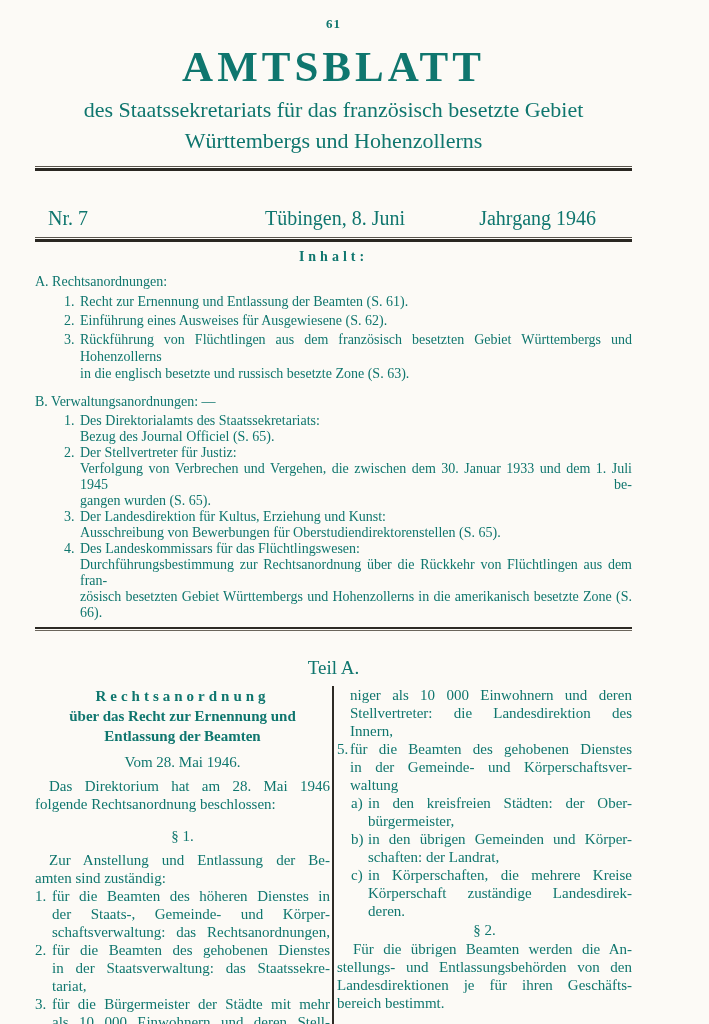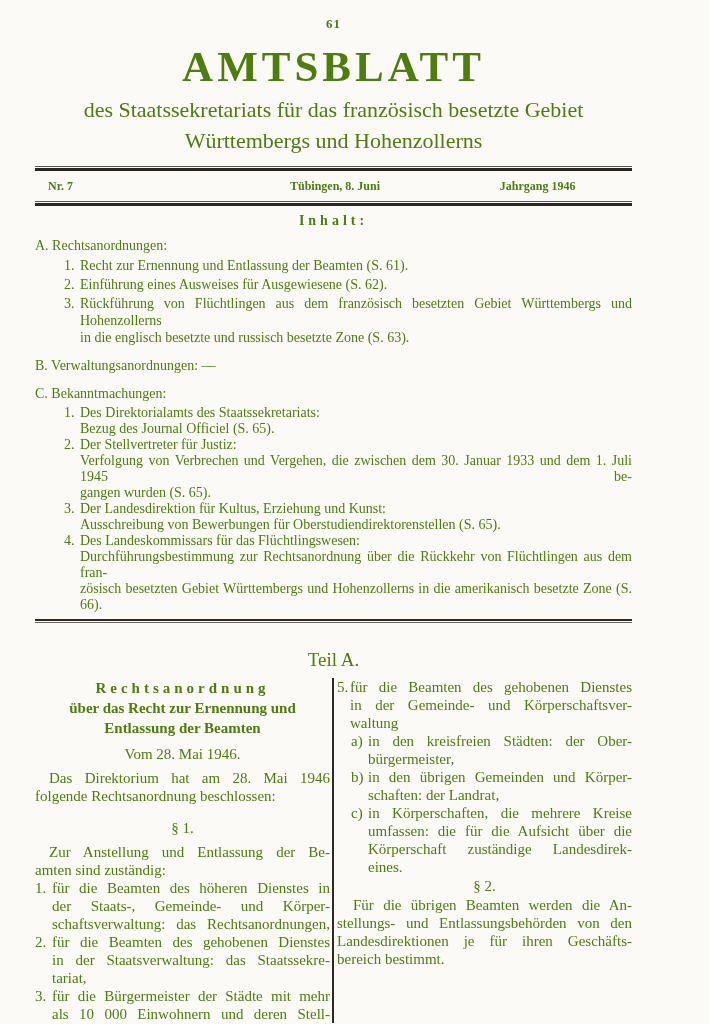--- a/index.html
+++ b/index.html
@@ -2,21 +2,21 @@
 <html><head>
 <meta charset="utf-8">
 <style>
   html,body{margin:0;padding:0;}
   body{background:#e8e6e2;}
   .page{
     position:relative;
     width:709px;height:1024px;
     margin:0 auto;
     background:#fcfaf6;
-    color:#4d7c0f;
+    color:#0f766e;
     font-family:"Liberation Serif","DejaVu Serif",serif;
     overflow:hidden;
     box-sizing:border-box;
   }
   .content{margin-left:35px;width:597px;}
 
   
   .pagenum{padding-top:16px;text-align:center;font-size:13px;font-weight:bold;letter-spacing:1px;}
   .gazette-title{
     margin-top:8px;text-align:center;
@@ -25,21 +25,21 @@
   }
   .gazette-subtitle{text-align:center;font-size:22px;line-height:31px;font-weight:normal;}
 
   
   .rule-heavy{height:5px;box-sizing:border-box;border-top:1px solid #5a554d;border-bottom:3px solid #2a2722;}
   .rule-1{margin-top:10px;}
   .rule-2{}
   .rule-double{height:4px;box-sizing:border-box;border-top:2px solid #2d2a25;border-bottom:1px solid #6b655c;margin-top:6px;}
 
   
-  .issue-bar{display:flex;align-items:baseline;padding:8px 10px 7px 13px;font-size:12px;font-weight:bold;}
+  .issue-bar{display:flex;align-items:baseline;padding:8px 10px 7px 13px;font-size:20px;font-weight:normal;margin-top:28px;}
   .issue-bar .left{flex:1;text-align:left;}
   .issue-bar .mid{flex:1.4;text-align:center;}
   .issue-bar .right{flex:1;text-align:center;}
 
   
   .toc{font-size:14px;line-height:16px;}
   .toc-heading{margin-top:7px;text-align:center;font-weight:bold;letter-spacing:4px;font-size:14px;}
   .toc-label{margin-top:8px;line-height:17px;}
   .toc-items{margin-left:29px;margin-top:3px;}
   .toc-item{display:flex;}
@@ -126,21 +126,20 @@
               <div class="jl">Rückführung von Flüchtlingen aus dem französisch besetzten Gebiet Württembergs und Hohenzollerns</div>
               <div class="tl">in die englisch besetzte und russisch besetzte Zone (S. 63).</div>
             </div>
           </div>
         </div>
       </div>
 
       <div class="toc-label toc-gap">B. Verwaltungsanordnungen: —</div>
 
       <div class="toc-c">
-        <div class="toc-label toc-gap">C. Bekanntmachungen:</div>
         <div class="toc-items">
           <div class="toc-item">
             <span class="toc-num">1.</span>
             <div class="toc-lines">
               <div class="tl">Des Direktorialamts des Staatssekretariats:</div>
               <div class="tl">Bezug des Journal Officiel (S. 65).</div>
             </div>
           </div>
           <div class="toc-item">
             <span class="toc-num">2.</span>
@@ -218,20 +217,28 @@
             <div class="jl">als 10 000 Einwohnern und deren Stell-</div>
 
           </div>
         </div>
 
       </div>
 
       <div class="col-divider"></div>
 
       <div class="col col-right">
+        <div class="num-item">
+          <span class="rnum"></span>
+          <div class="item-lines">
+            <div class="jl">niger als 10 000 Einwohnern und deren</div>
+            <div class="jl">Stellvertreter: die Landesdirektion des</div>
+            <div class="tl">Innern,</div>
+          </div>
+        </div>
 
         <div class="num-item">
           <span class="rnum">5.</span>
           <div class="item-lines">
             <div class="jl">für die Beamten des gehobenen Dienstes</div>
             <div class="jl">in der Gemeinde- und Körperschaftsver-</div>
             <div class="tl">waltung</div>
           </div>
         </div>
 
@@ -246,23 +253,22 @@
           <span class="snum">b)</span>
           <div class="item-lines">
             <div class="jl">in den übrigen Gemeinden und Körper-</div>
             <div class="tl">schaften: der Landrat,</div>
           </div>
         </div>
         <div class="sub-item">
           <span class="snum">c)</span>
           <div class="item-lines">
             <div class="jl">in Körperschaften, die mehrere Kreise</div>
-            <div class="jl">umfassen: die für die Aufsicht über die</div>
             <div class="jl">Körperschaft zuständige Landesdirek-</div>
-            <div class="tl">eines.</div>
+            <div class="tl">deren.</div>
           </div>
         </div>
 
         <div class="sect-heading sect-2">§ 2.</div>
 
         <div>
           <div class="jl indent2">Für die übrigen Beamten werden die An-</div>
           <div class="jl">stellungs- und Entlassungsbehörden von den</div>
           <div class="jl">Landesdirektionen je für ihren Geschäfts-</div>
           <div class="tl">bereich bestimmt.</div>

